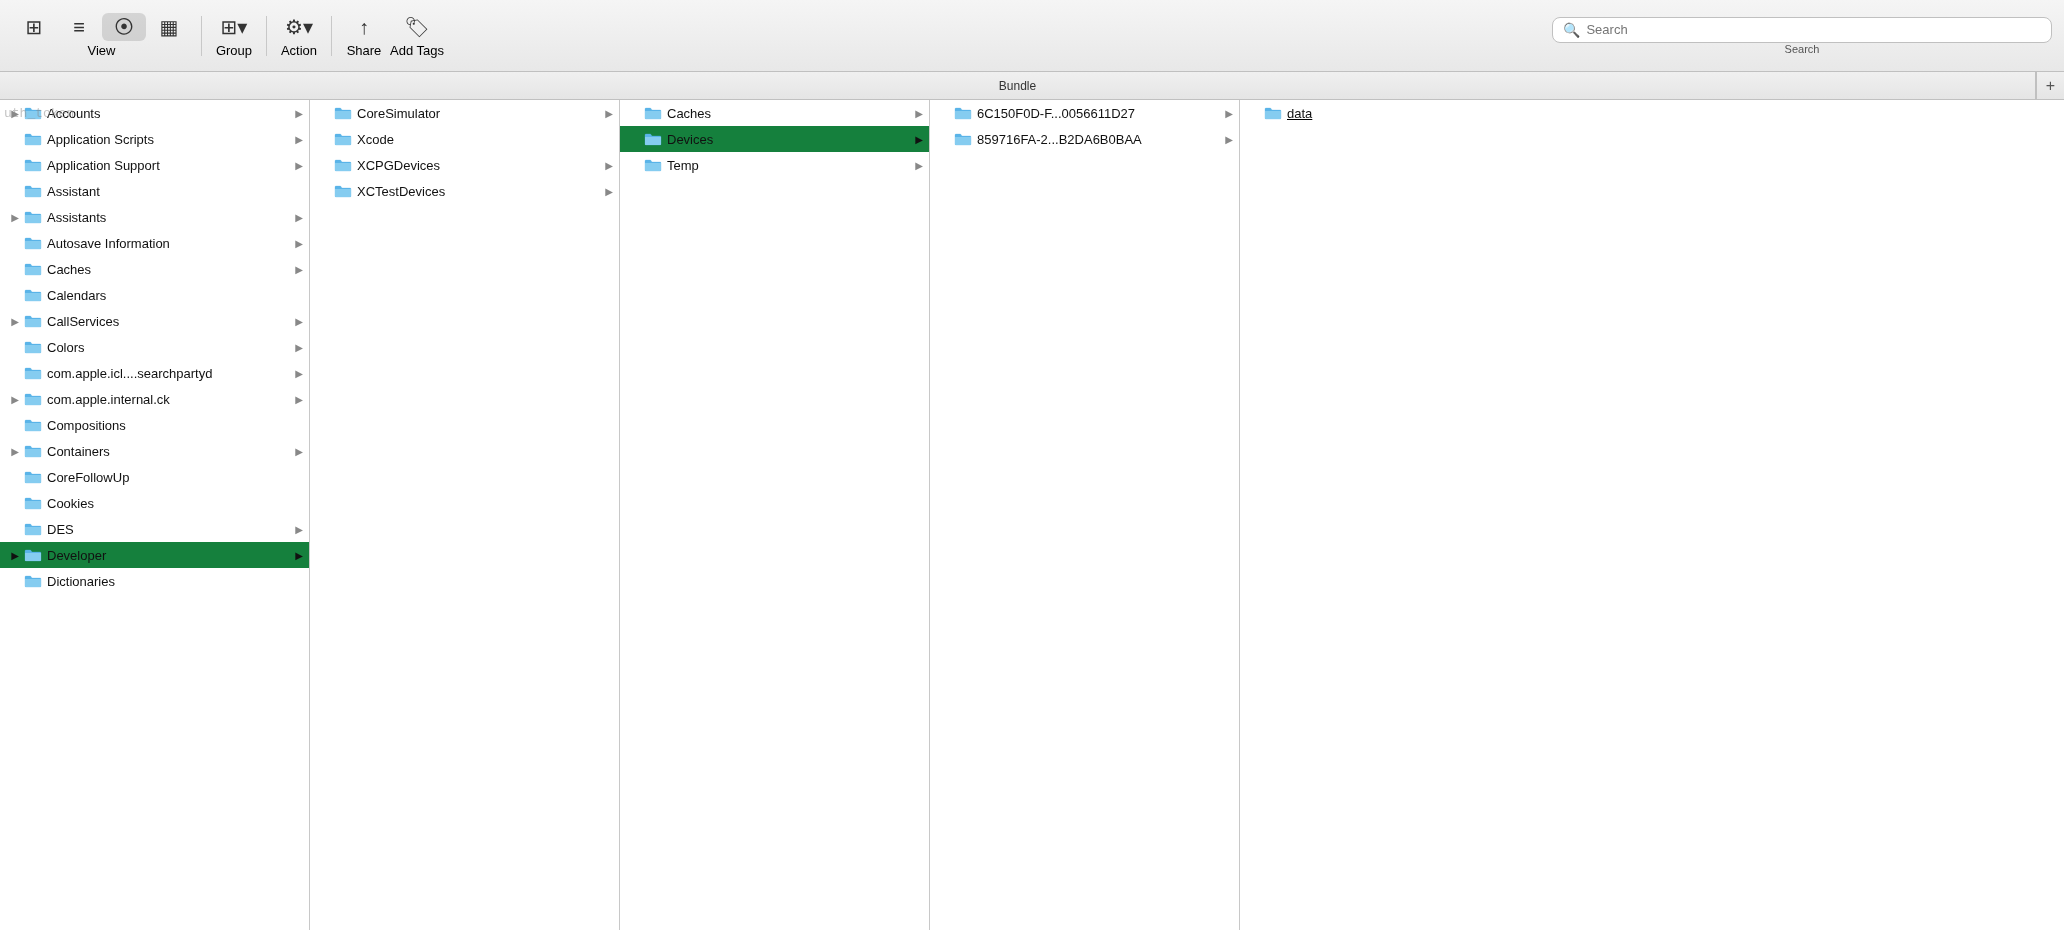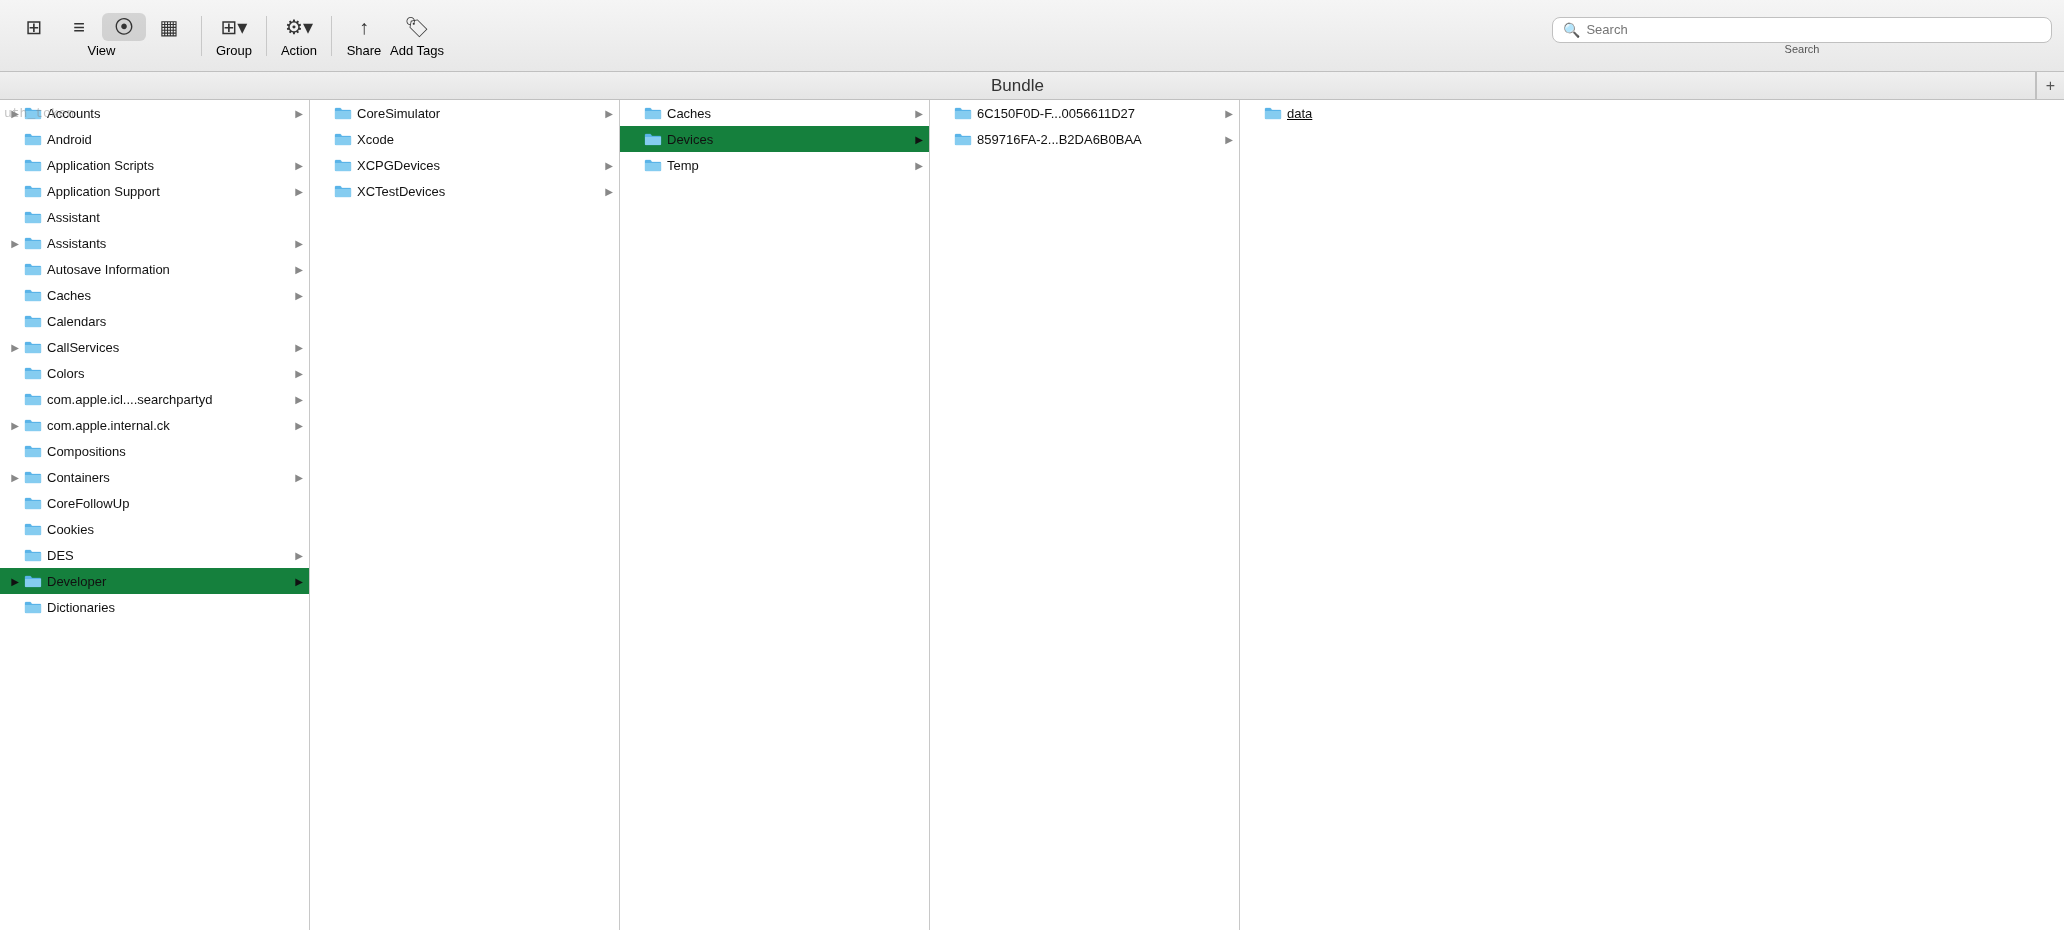--- a/index.html
+++ b/index.html
@@ -86,21 +86,21 @@
       display: flex;
       background: linear-gradient(180deg, #f0f0f0 0%, #e5e5e5 100%);
       border-bottom: 1px solid #c0c0c0;
       height: 28px;
       align-items: center;
     }
     .col-header {
       display: flex;
       align-items: center;
       justify-content: center;
-      font-size: 17px;
+      font-size: 12px;
       color: #333;
       font-weight: 500;
       border-right: 1px solid #c0c0c0;
       height: 100%;
       flex: 1;
       padding: 0 8px;
     }
     .col-header:last-child { border-right: none; }
     .col-header-add {
       width: 28px;
@@ -280,28 +280,20 @@
   </svg></span>
           <span class="item-name">Accounts</span>
           <span class="chevron">▶</span>
         </div>
         <div class="row-item">
           <span class="expand-arrow"></span>
           <span class="folder-icon"><svg class="folder-svg" viewBox="0 0 18 14" fill="none" xmlns="http://www.w3.org/2000/svg">
     <path d="M1 3C1 2.44772 1.44772 2 2 2H6.5L8 4H16C16.5523 4 17 4.44772 17 5V12C17 12.5523 16.5523 13 16 13H2C1.44772 13 1 12.5523 1 12V3Z" fill="#5ab4e8" stroke="#5ab4e8" stroke-width="0.3"></path>
     <path d="M1 5H17V12C17 12.5523 16.5523 13 16 13H2C1.44772 13 1 12.5523 1 12V5Z" fill="#85ccf0"></path>
   </svg></span>
-          <span class="item-name">Android</span>
-        </div>
-        <div class="row-item">
-          <span class="expand-arrow"></span>
-          <span class="folder-icon"><svg class="folder-svg" viewBox="0 0 18 14" fill="none" xmlns="http://www.w3.org/2000/svg">
-    <path d="M1 3C1 2.44772 1.44772 2 2 2H6.5L8 4H16C16.5523 4 17 4.44772 17 5V12C17 12.5523 16.5523 13 16 13H2C1.44772 13 1 12.5523 1 12V3Z" fill="#5ab4e8" stroke="#5ab4e8" stroke-width="0.3"></path>
-    <path d="M1 5H17V12C17 12.5523 16.5523 13 16 13H2C1.44772 13 1 12.5523 1 12V5Z" fill="#85ccf0"></path>
-  </svg></span>
           <span class="item-name">Application Scripts</span>
           <span class="chevron">▶</span>
         </div>
         <div class="row-item">
           <span class="expand-arrow"></span>
           <span class="folder-icon"><svg class="folder-svg" viewBox="0 0 18 14" fill="none" xmlns="http://www.w3.org/2000/svg">
     <path d="M1 3C1 2.44772 1.44772 2 2 2H6.5L8 4H16C16.5523 4 17 4.44772 17 5V12C17 12.5523 16.5523 13 16 13H2C1.44772 13 1 12.5523 1 12V3Z" fill="#5ab4e8" stroke="#5ab4e8" stroke-width="0.3"></path>
     <path d="M1 5H17V12C17 12.5523 16.5523 13 16 13H2C1.44772 13 1 12.5523 1 12V5Z" fill="#85ccf0"></path>
   </svg></span>
           <span class="item-name">Application Support</span>

